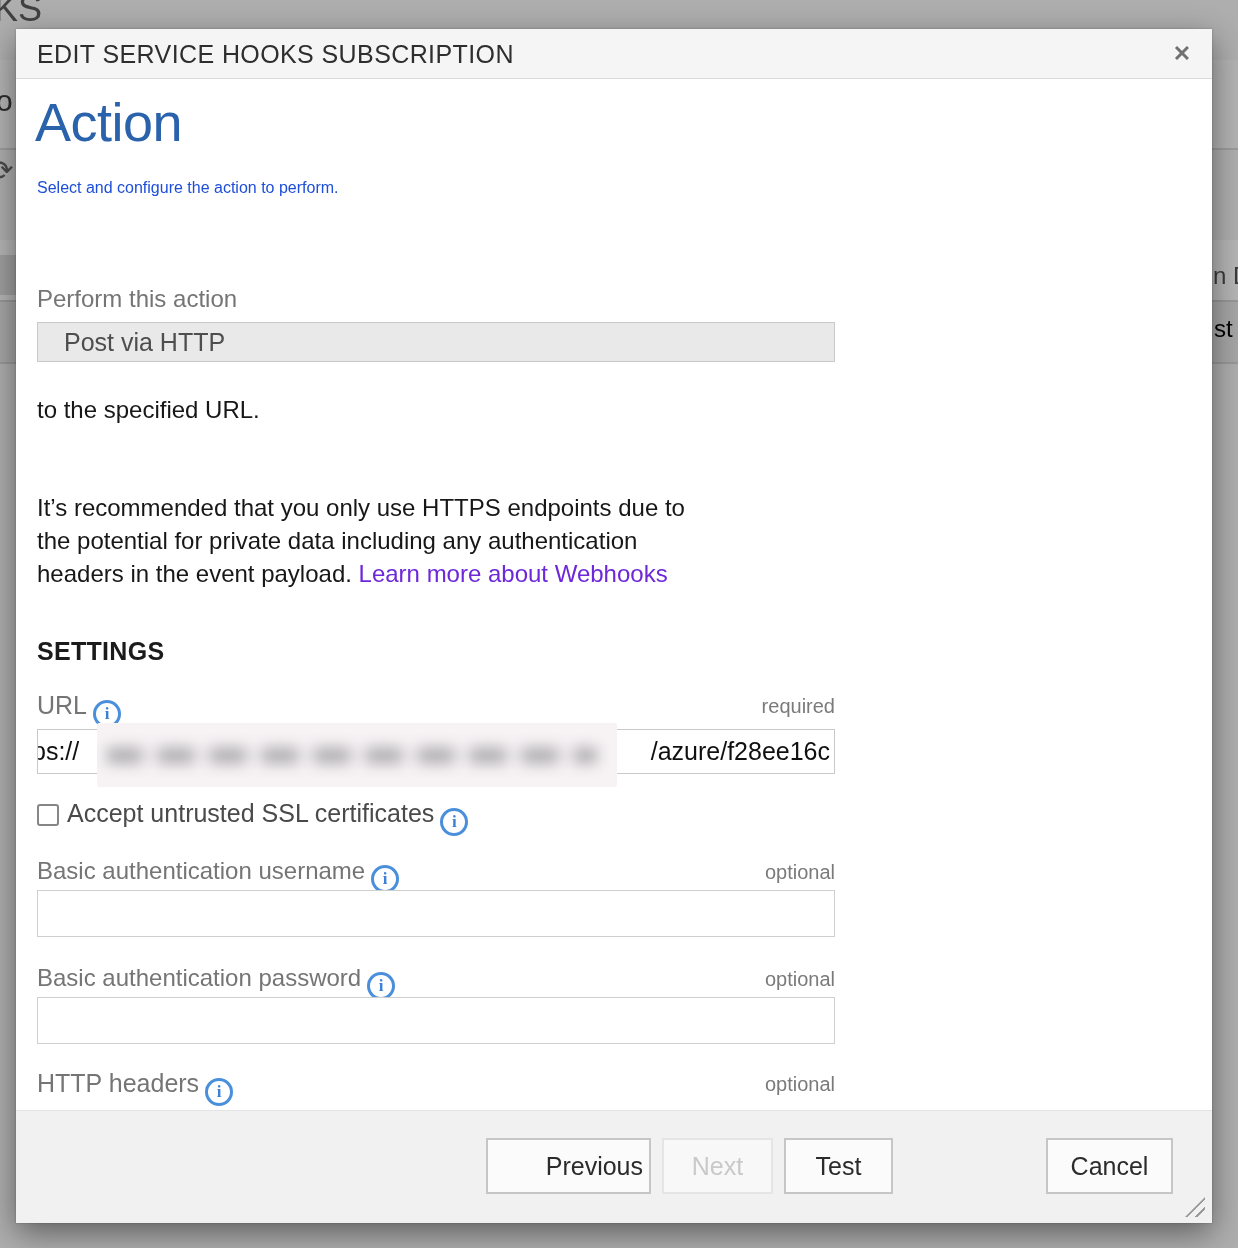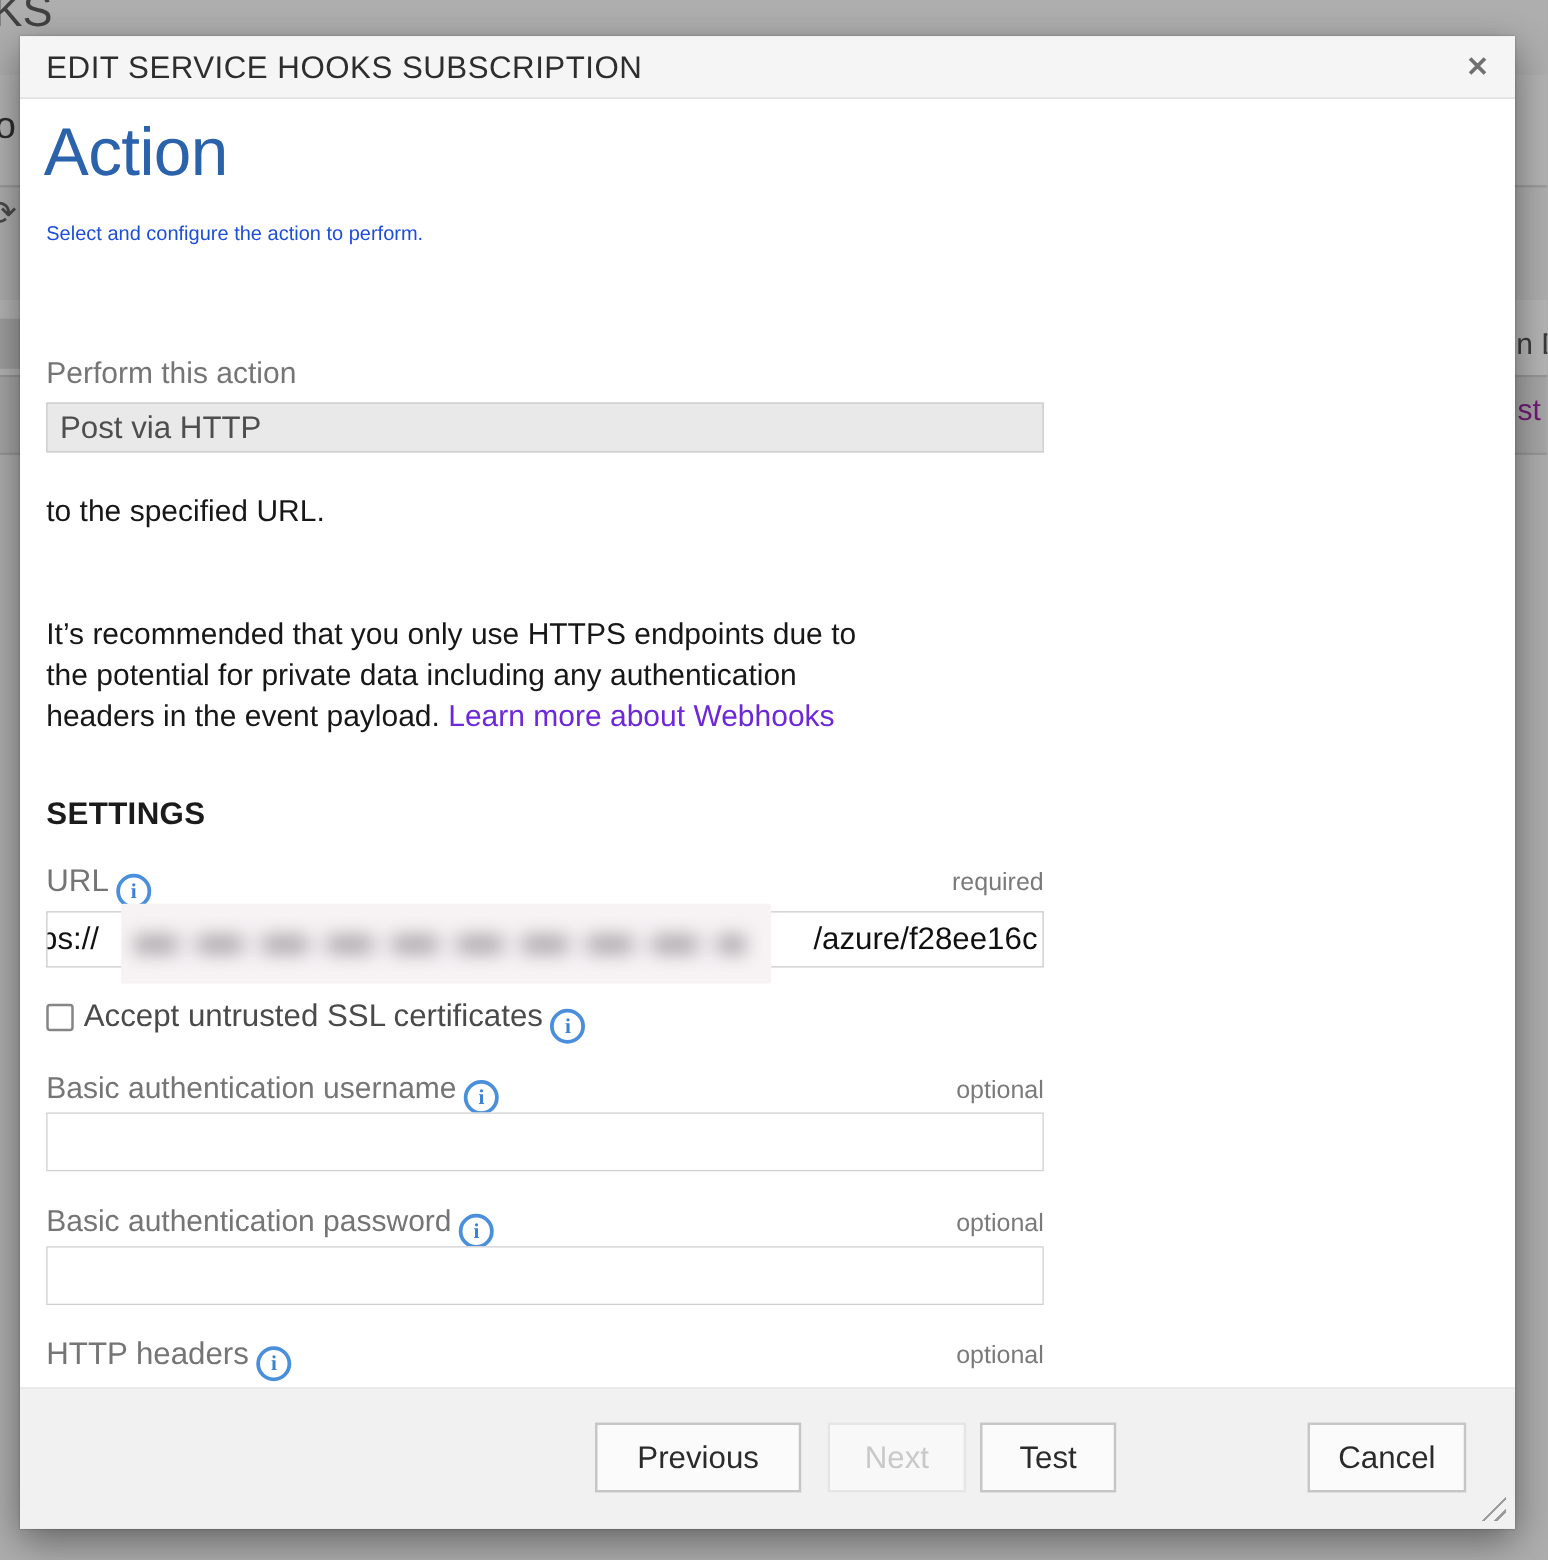--- a/index.html
+++ b/index.html
@@ -13,40 +13,40 @@
   .band-light2{top:240px;height:60px;background:#b5b5b5;}
   .band-rule2{top:300px;height:2px;background:#979797;}
   .band-dark1{top:302px;height:60px;background:#a6a6a6;}
   .band-rule3{top:362px;height:2px;background:#989898;}
   .left-chip{position:absolute;left:0;top:255px;width:16px;height:40px;background:#9f9f9f;}
   .bg-frag{position:absolute;color:#3d3d3d;white-space:nowrap;}
   .frag-ks{left:-6px;top:-12px;font-size:36px;color:#414141;}
   .frag-o{left:-4px;top:84px;font-size:30px;color:#2c2c2c;}
   .frag-refresh{left:-10px;top:154px;font-size:28px;color:#4a4a4a;}
   .frag-rt{left:1213px;top:262px;font-size:24px;color:#3b3b3b;}
-  .frag-rb{left:1214px;top:315px;font-size:24px;color:#701a75;text-align:center;}
+  .frag-rb{left:1214px;top:315px;font-size:24px;color:#000000;text-align:center;}
   
   .dialog{position:absolute;left:16px;top:16px;width:1196px;height:1194px;
           background:#ffffff;box-shadow:0 10px 30px rgba(0,0,0,.45),0 0 2px rgba(0,0,0,.25);margin-top:13px;}
   .dlg-header{position:absolute;left:0;top:0;width:100%;height:50px;background:#f5f5f5;
               border-bottom:1px solid #dadada;box-sizing:border-box;}
   .dlg-title{position:absolute;left:21px;top:0;line-height:50px;font-size:25px;
              letter-spacing:.4px;color:#2e2e2e;}
   .dlg-close{position:absolute;right:14px;top:9px;width:32px;height:32px;border:none;
              background:transparent;color:#707070;font-size:22px;font-weight:bold;
              cursor:pointer;font-family:"Liberation Sans",sans-serif;}
   .h-action{position:absolute;left:19px;top:62px;font-size:54px;font-weight:300;
             color:#2a62ab;letter-spacing:-.5px;}
   .subhead{position:absolute;left:21px;top:150px;font-size:16px;color:#1d4ed8;}
   .g-label{font-size:24px;color:#757575;}
   .row{position:absolute;left:21px;width:798px;}
   .row-perform{top:256px;}
   .sel-input{position:absolute;left:21px;top:293px;width:798px;height:40px;box-sizing:border-box;
              background:#e9e9e9;border:1px solid #c9c9c9;font-size:25px;color:#4e4e4e;
-             line-height:38px;padding-left:10px;}
+             line-height:38px;padding-left:26px;}
   .para{position:absolute;left:21px;width:810px;font-size:24px;line-height:33px;color:#171717;}
   .para-1{top:364px;}
   .para-2{top:462px;}
   .link{color:#6d28d9;text-decoration:none;cursor:pointer;text-align:right;}
   .settings-h{position:absolute;left:21px;top:608px;font-size:25px;font-weight:bold;
               color:#1b1b1b;letter-spacing:.3px;}
   .badge{position:absolute;right:0;top:4px;font-size:20px;color:#7a7a7a;}
   .info-icon{display:inline-block;vertical-align:-5px;width:22px;height:22px;margin-left:6px;
              border:3px solid #4a8fdc;border-radius:50%;color:#3c82d4;text-align:center;
              line-height:22px;font-size:17px;font-weight:bold;
@@ -72,21 +72,21 @@
               padding:0 10px;font-family:"Liberation Sans",sans-serif;}
   .input-user{top:861px;}
   .row-pass{top:935px;}
   .input-pass{top:968px;}
   .row-headers{top:1040px;}
   .dlg-footer{position:absolute;left:0;top:1081px;width:100%;height:113px;background:#f1f1f1;
               border-top:1px solid #e3e3e3;box-sizing:border-box;}
   .btn{position:absolute;top:27px;height:56px;box-sizing:border-box;background:#fbfbfb;
        border:2px solid #c6c6c6;font-size:25px;color:#2b2b2b;cursor:pointer;
        font-family:"Liberation Sans",sans-serif;}
-  .btn-previous{left:460px;width:165px;}
+  .btn-previous{left:470px;width:165px;text-align:right;}
   .btn-next{left:646px;width:111px;background:#f8f8f8;border-color:#e5e5e5;color:#c9c9c9;cursor:default;}
   .btn-test{left:768px;width:109px;}
   .btn-finish{left:889px;width:130px;}
   .btn-cancel{left:1030px;width:127px;}
   .resize-handle{position:absolute;right:7px;bottom:6px;width:20px;height:20px;
                  background:repeating-linear-gradient(135deg,#9a9a9a 0 2px,transparent 2px 7px);
                  clip-path:polygon(100% 0,100% 100%,0 100%);cursor:nwse-resize;}
 </style>
 </head>
 <body>

